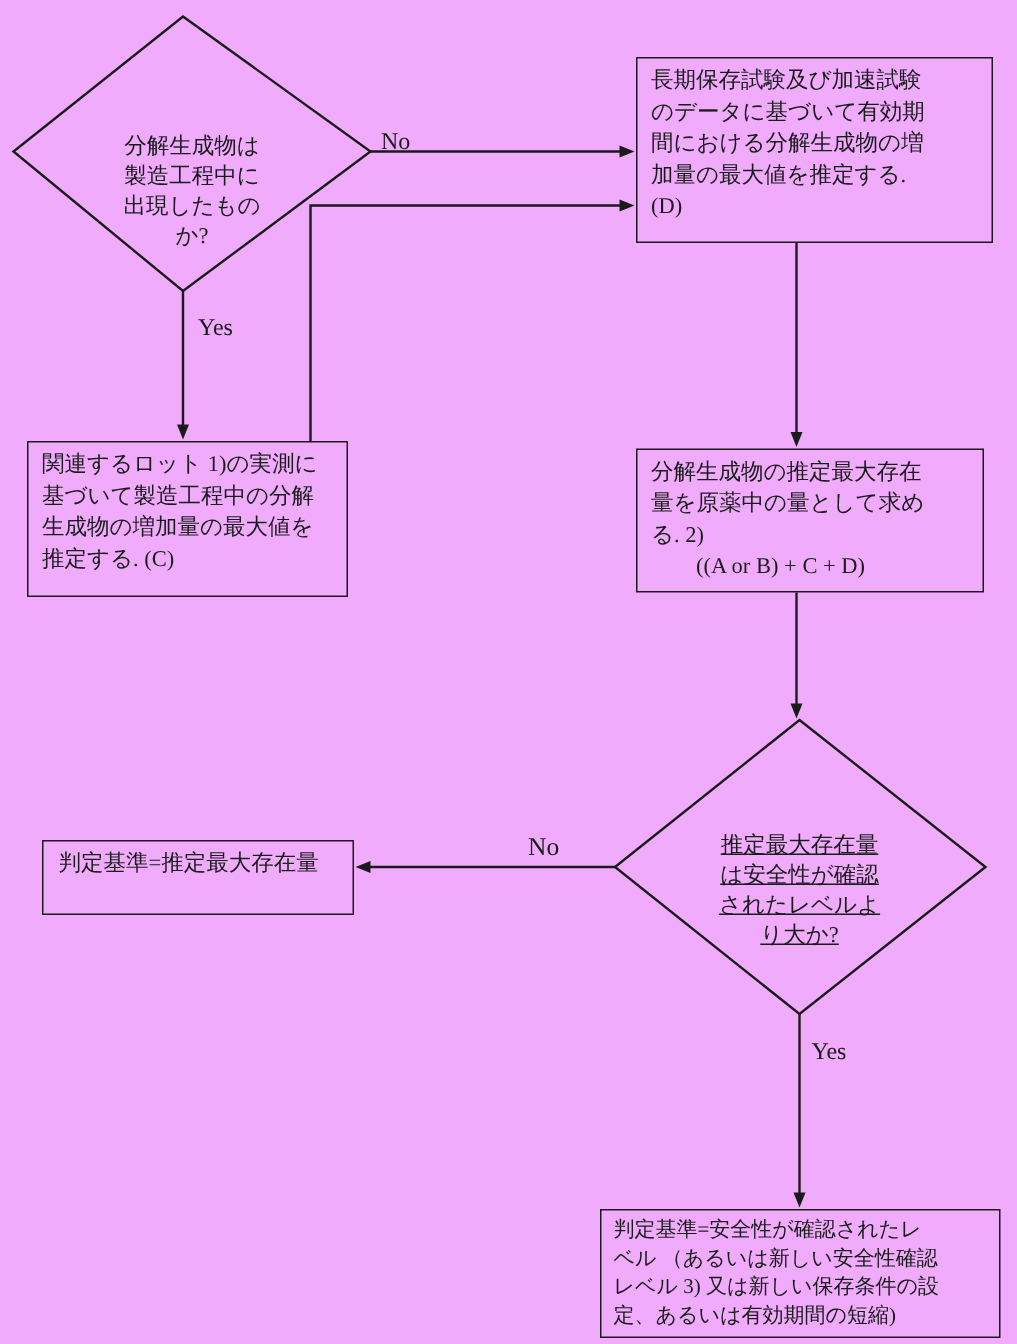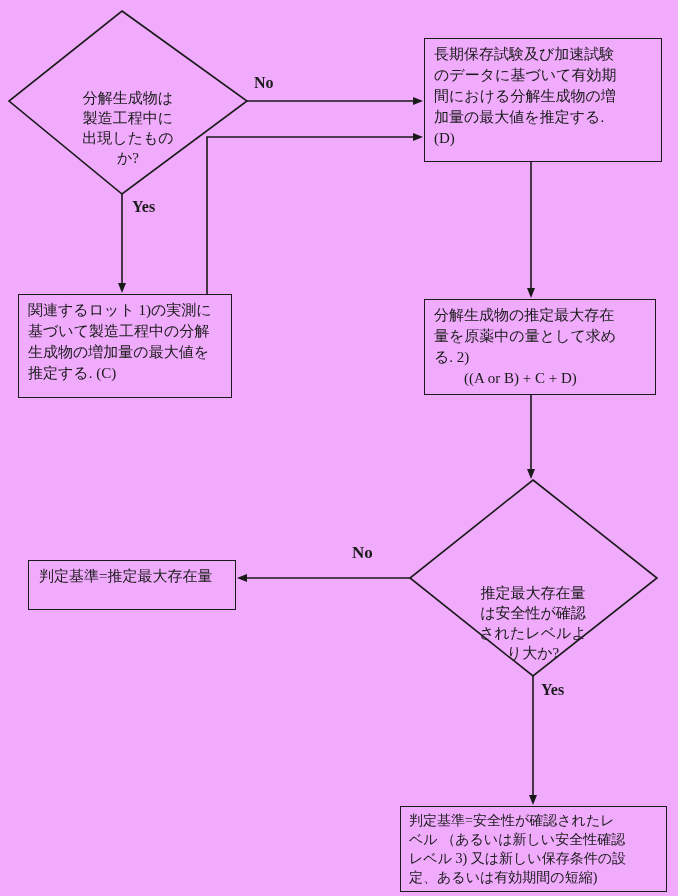--- a/index.html
+++ b/index.html
@@ -5,30 +5,30 @@
   html,body{margin:0;padding:0;background:#dcdcdc;}
   .canvas{
     position:relative;width:678px;height:896px;background:#f0abfc;
     font-family:"Liberation Serif","DejaVu Serif",serif;color:#1a1a1a;
     overflow:hidden;
   }
   svg.layer{position:absolute;left:0;top:0;width:678px;height:896px;}
   .node{position:absolute;white-space:pre-wrap;box-sizing:border-box;}
   .box{border:1.6px solid #1a1a1a;padding:5px 9px;font-size:15px;line-height:21px;background:transparent;}
   .dtext{text-align:center;font-size:15px;line-height:20px;margin-top:28px;}
-  .edge-label{position:absolute;font-size:16px;font-weight:700;}
+  .edge-label{position:absolute;font-size:16px;font-weight:400;margin-top:12px;}
 
   #box-d{left:424px;top:38px;width:238px;height:124px;}
   #box-c{left:18px;top:294px;width:214px;height:104px;}
   #box-total{left:424px;top:299px;width:232px;height:96px;}
   #box-crit-est{left:28px;top:560px;width:208px;height:50px;padding:5px 10px;}
   #box-crit-safe{left:400px;top:806px;width:267px;height:86px;font-size:14px;line-height:19px;padding:4px 8px;}
 
   #dtext1{left:50px;top:60px;width:156px;}
-  #dtext2{left:456px;top:555px;width:154px;}
+  #dtext2{left:456px;top:526px;width:154px;text-decoration:underline;}
 
   #lbl-no1{left:254px;top:74px;}
   #lbl-yes1{left:132px;top:198px;}
   #lbl-no2{left:352px;top:543px;font-size:17px;}
   #lbl-yes2{left:541px;top:681px;}
 </style>
 </head>
 <body>
 
 <div class="canvas">

